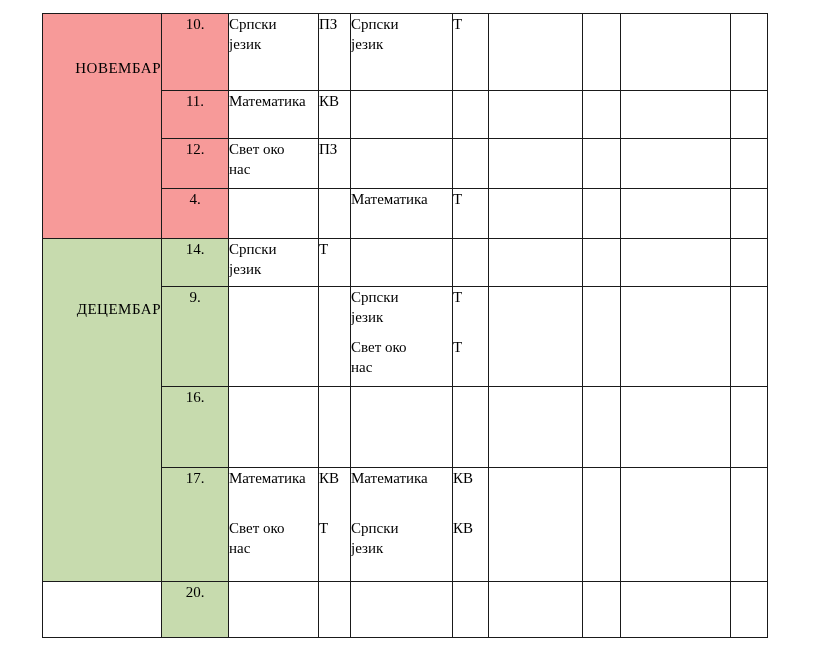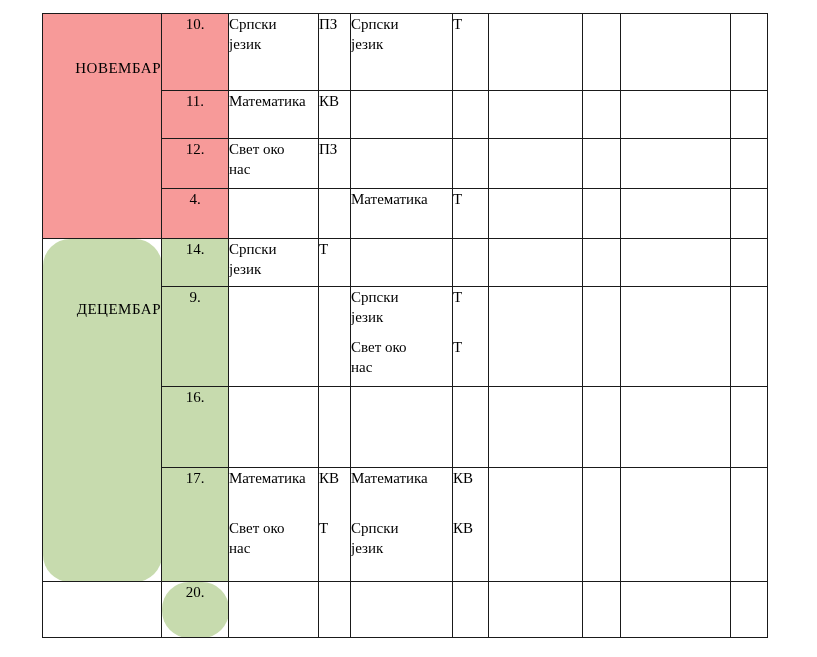--- a/index.html
+++ b/index.html
@@ -29,21 +29,21 @@
     vertical-align: top;
     font-size: 15px;
     line-height: 20px;
     padding: 0;
     overflow: hidden;
   }
   
   td.b-top    { border-top: 2px solid #000; }
   td.b-left   { border-left: 2px solid #000; }
   td.b-right  { border-right: 2px solid #000; }
-  td.b-bottom { border-bottom: 2px solid #000; border-radius: 27px; }
+  td.b-bottom { border-bottom: 2px solid #000; }
 
   td.month {
     text-align: right;
     font-size: 15px;
     letter-spacing: 0.5px;
     margin-left: 31px;
   }
   td.month.nov { background: var(--nov, #f79a99); padding-top: 44px; }
   td.month.dec { background: var(--dec, #c7dbae); padding-top: 60px; }
 

